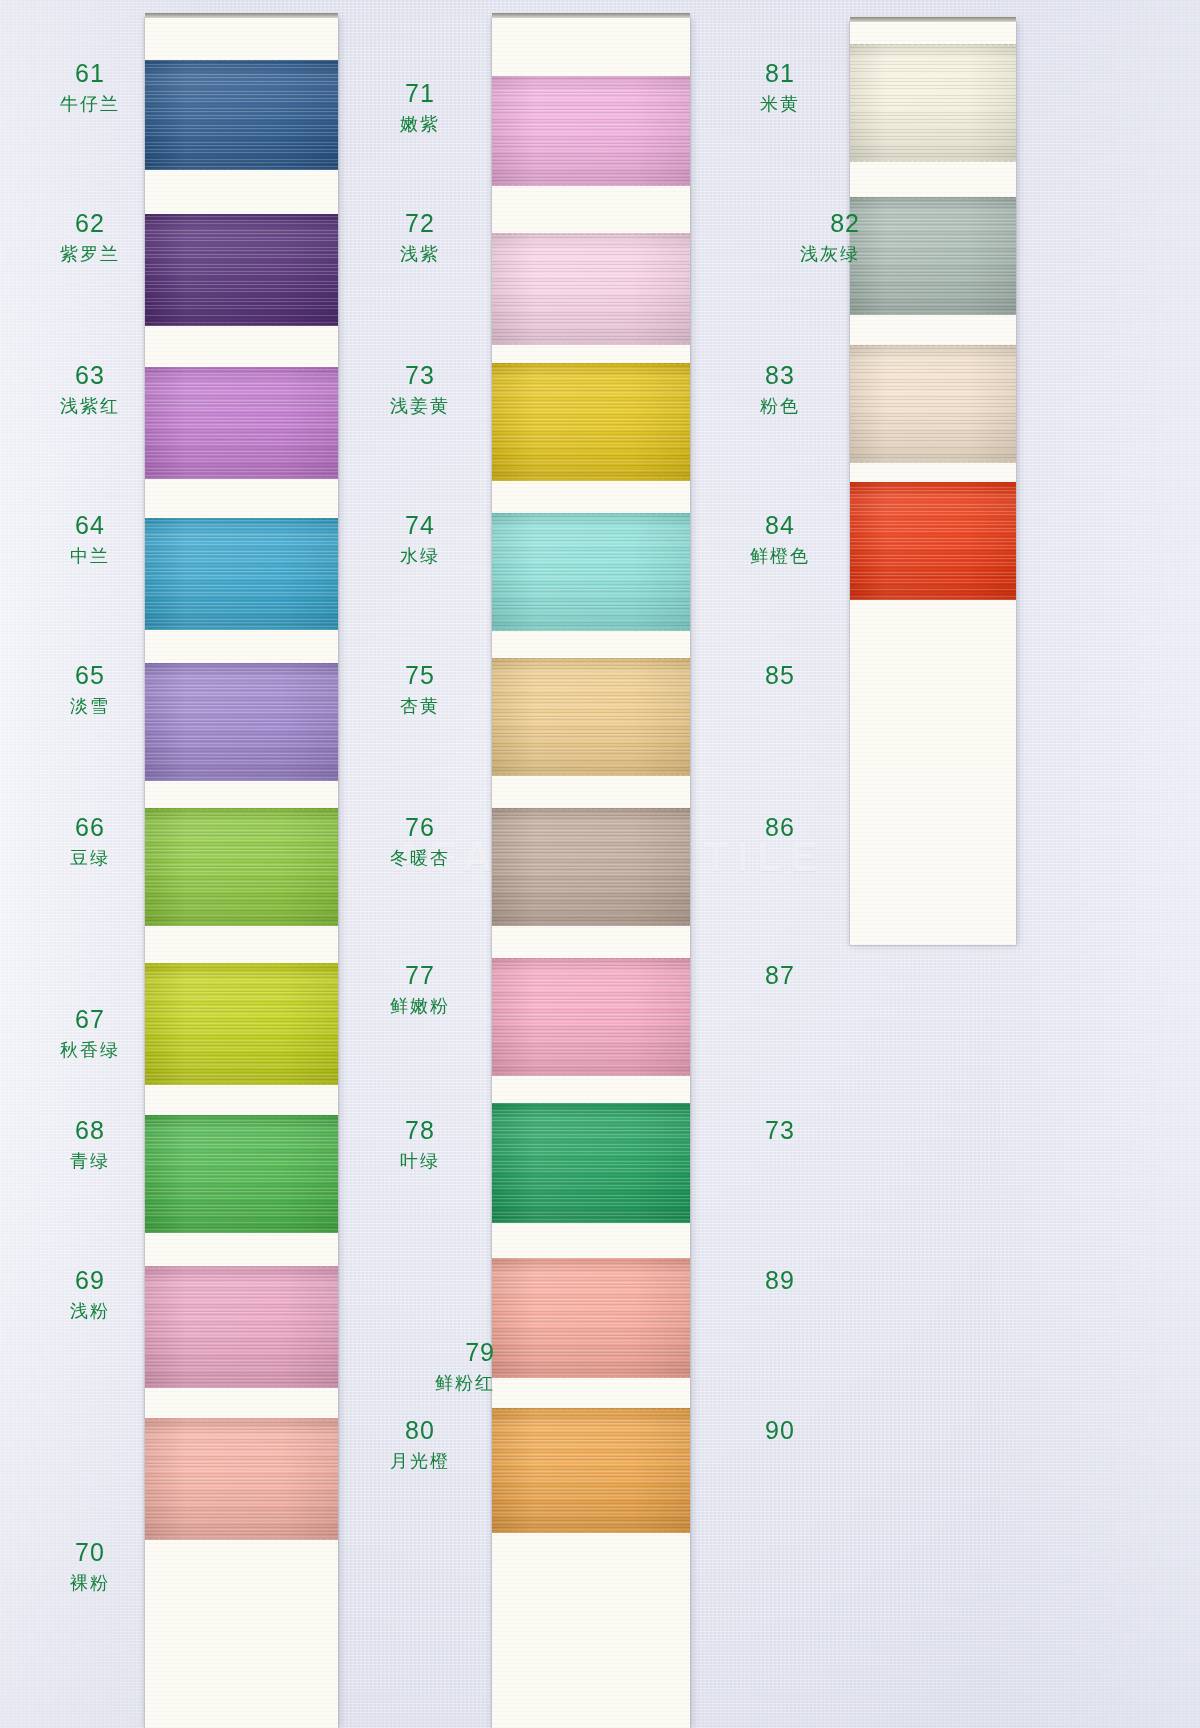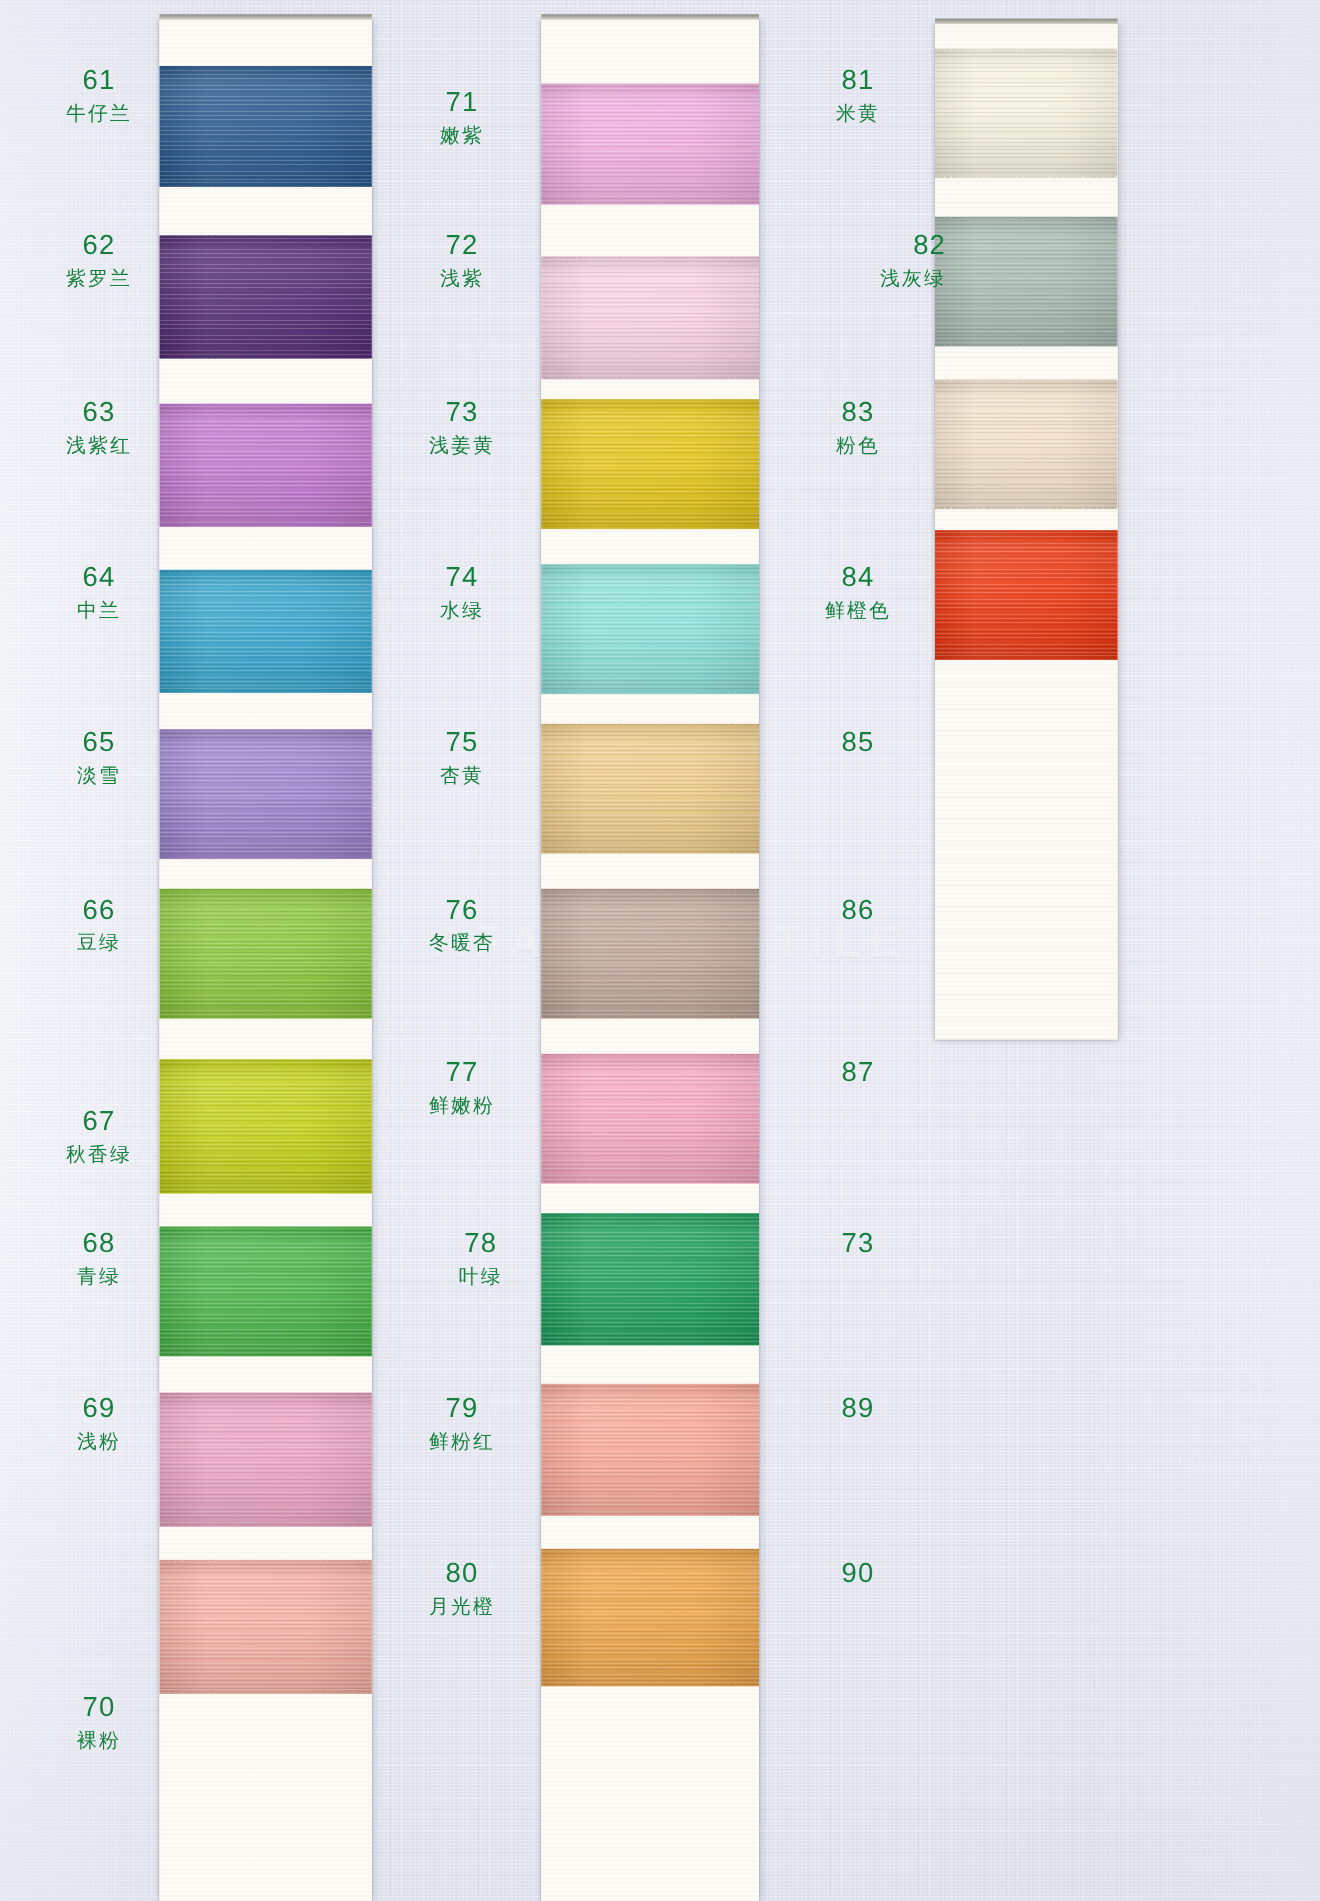--- a/index.html
+++ b/index.html
@@ -322,25 +322,25 @@
     <span class="cn">杏黄</span>
   </div>
 <div class="label" id="label-76" style="top: 812px; left: 345px; width: 150px;">
     <span class="num">76</span>
     <span class="cn">冬暖杏</span>
   </div>
 <div class="label" id="label-77" style="top: 960px; left: 345px; width: 150px;">
     <span class="num">77</span>
     <span class="cn">鲜嫩粉</span>
   </div>
-<div class="label" id="label-78" style="top: 1115px; left: 362px; width: 150px;">
+<div class="label" id="label-78" style="top: 1115px; left: 345px; width: 150px;">
     <span class="num">78</span>
     <span class="cn">叶绿</span>
   </div>
-<div class="label" id="label-79" style="top: 1265px; left: 345px; width: 150px;">
+<div class="label" id="label-79" style="top: 1337px; left: 345px; width: 150px; text-align: right;">
     <span class="num">79</span>
     <span class="cn">鲜粉红</span>
   </div>
 <div class="label" id="label-80" style="top: 1415px; left: 345px; width: 150px;">
     <span class="num">80</span>
     <span class="cn">月光橙</span>
   </div>
 <div class="card" id="card-3" style="left: 850px; top: 22px; width: 166px; height: 923px;">
     <div class="card-paper"></div>
     <div class="band" style="top: 22px; height: 118px; background: rgb(244, 241, 222); color: rgb(244, 241, 222);">

